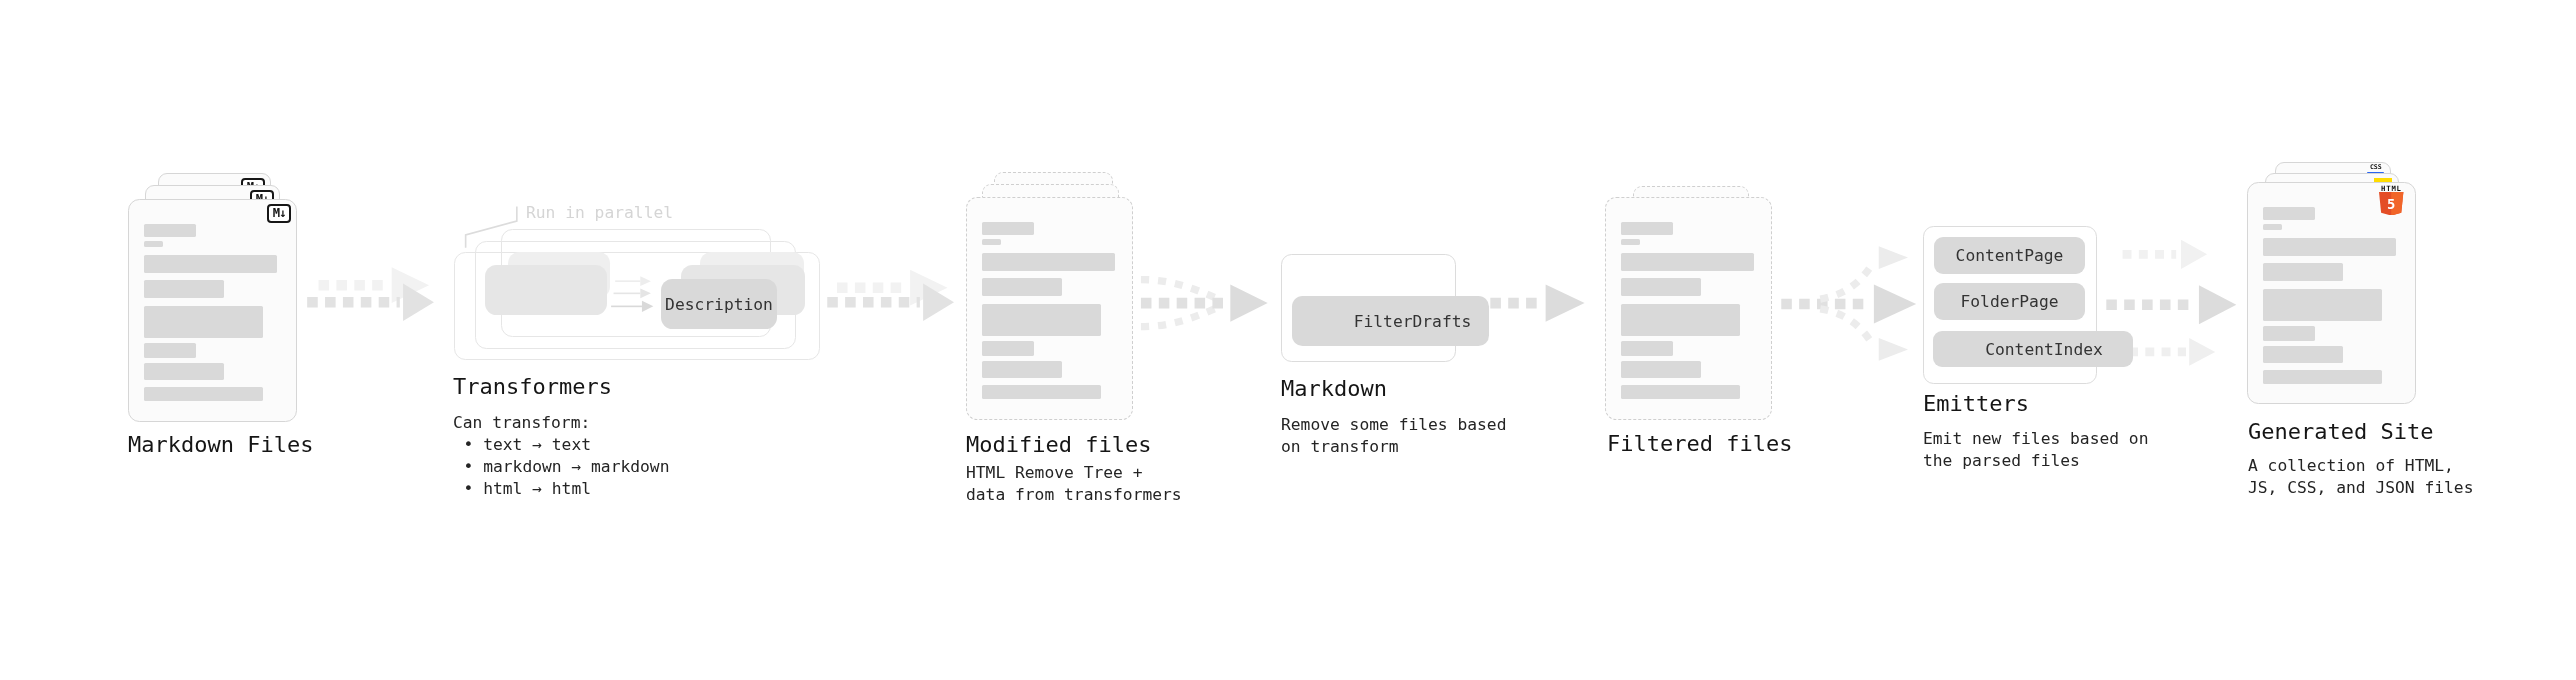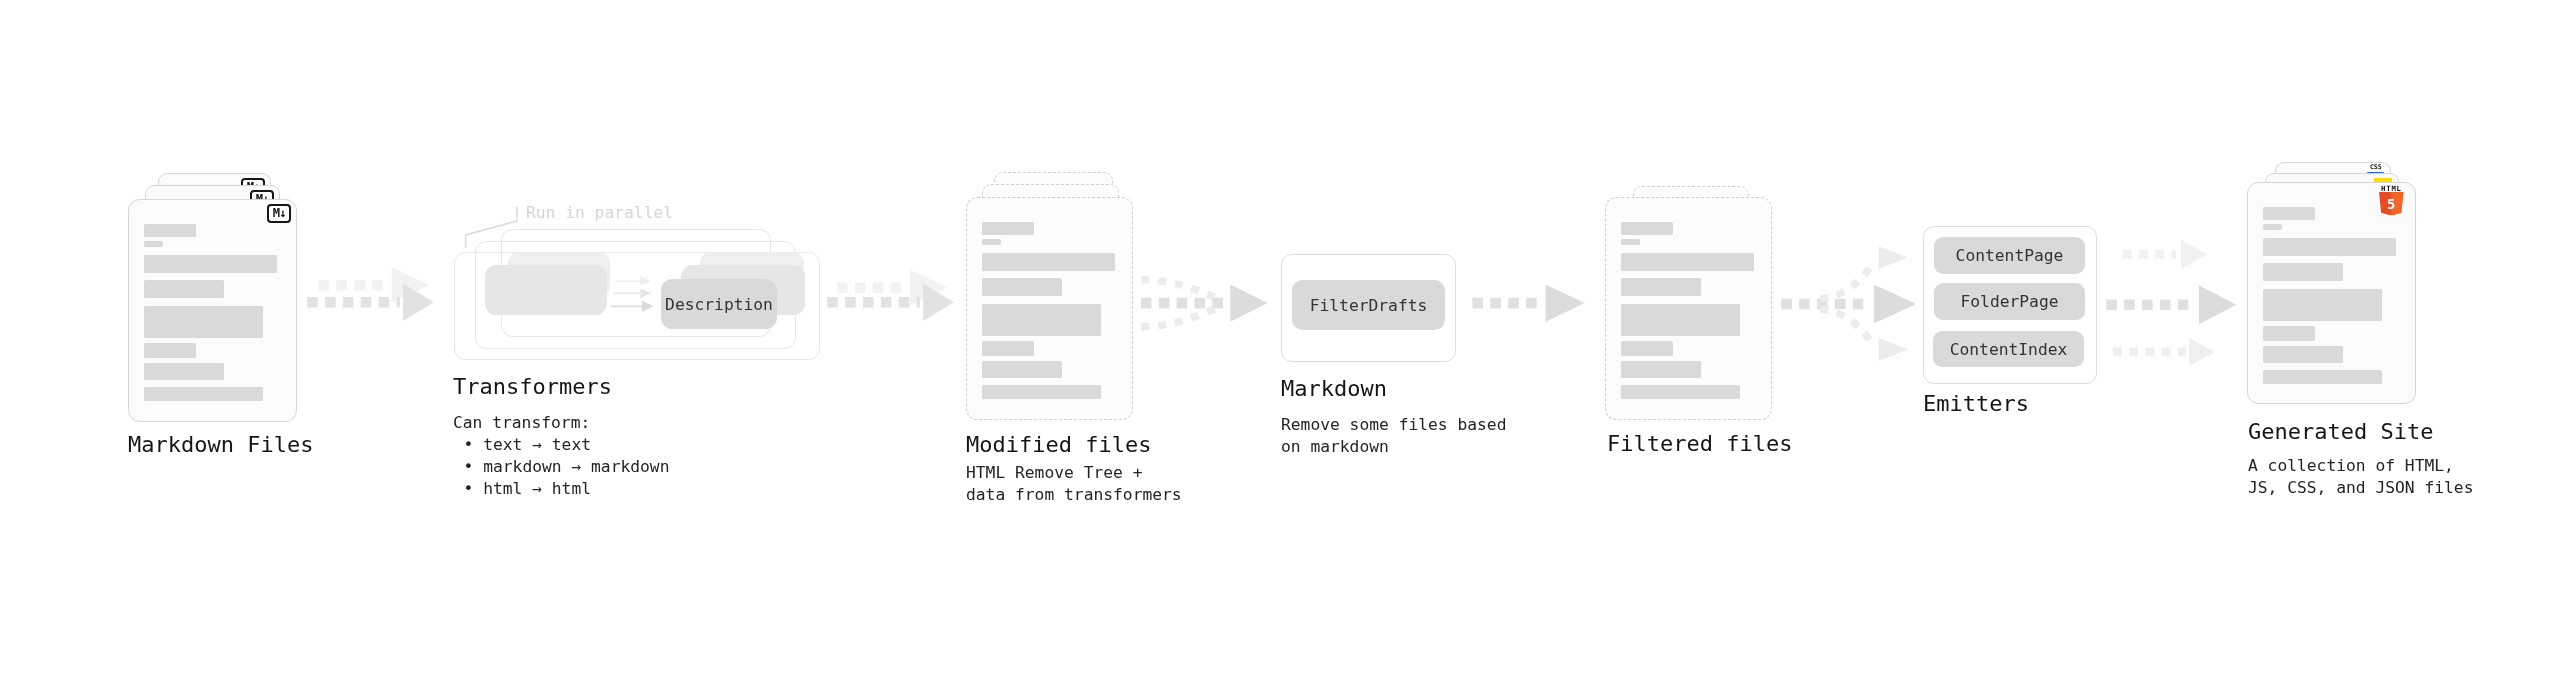--- a/index.html
+++ b/index.html
@@ -177,27 +177,27 @@
       <div class="bar" style="left: 14.6px; top: 163px; width: 80px; height: 17px;"></div>
       <div class="bar" style="left: 14.6px; top: 187px; width: 119px; height: 14px;"></div>
     </div>
   <div class="stage-title" style="left:966px;top:432px;">Modified files</div>
   <div class="stage-desc" style="left:966px;top:462px;">
     <div>HTML Remove Tree +</div>
     <div>data from transformers</div>
   </div>
 
   <div class="panel" style="left:1281px;top:254px;width:173px;height:106px;"></div>
-  <div class="pill" style="left:1292px;top:280px;width:153px;height:50px;border-radius:10.6px;">
+  <div class="pill" style="left:1292px;top:296px;width:153px;height:50px;border-radius:10.6px;padding-left:44px;">
     <span>FilterDrafts</span>
   </div>
   <div class="stage-title" style="left:1281px;top:376px;">Markdown</div>
   <div class="stage-desc" style="left:1281px;top:414px;">
     <div>Remove some files based</div>
-    <div>on markdown</div>
+    <div>on transform</div>
   </div>
 
   <div class="card dashedc back" style="left:1633px;top:186px;width:114px;height:221px;"></div>
   <div class="card dashedc front" style="left:1605px;top:197px;width:165px;height:221px;">
       <div class="bar" style="left: 14.6px; top: 23.6px; width: 52px; height: 13px;"></div>
       <div class="bar" style="left: 14.6px; top: 41px; width: 19.5px; height: 5.7px;"></div>
       <div class="bar" style="left: 14.6px; top: 55px; width: 133px; height: 18px;"></div>
       <div class="bar" style="left: 14.6px; top: 80px; width: 80px; height: 18px;"></div>
       <div class="bar" style="left: 14.6px; top: 106px; width: 119px; height: 32px;"></div>
       <div class="bar" style="left: 14.6px; top: 143px; width: 52px; height: 14.6px;"></div>
@@ -206,24 +206,28 @@
     </div>
   <div class="stage-title" style="left:1607px;top:431px;">Filtered files</div>
 
   <div class="panel" style="left:1923px;top:226px;width:172px;height:156px;"></div>
   <div class="pill" style="left:1934px;top:237px;width:151px;height:37px;border-radius:9px;">
     <span>ContentPage</span>
   </div>
   <div class="pill" style="left:1934px;top:283px;width:151px;height:37px;border-radius:9px;">
     <span>FolderPage</span>
   </div>
-  <div class="pill" style="left:1933px;top:331px;width:151px;height:36px;border-radius:9px;">
+  <div class="pill" style="left:1933px;top:331px;width:178px;height:36px;border-radius:9px;padding-left:22px;">
     <span>ContentIndex</span>
   </div>
   <div class="stage-title" style="left:1923px;top:391px;">Emitters</div>
+  <div class="stage-desc" style="left:1923px;top:428px;">
+    <div>Emit new files based on</div>
+    <div>the parsed files</div>
+  </div>
 
   <div class="card solid back" style="left:2275px;top:162px;width:114px;height:221px;">
     <div class="css-badge">
       <span class="t">CSS</span>
       <div class="bluebar"></div>
     </div>
   </div>
   <div class="card solid mid" style="left:2265px;top:173px;width:132px;height:221px;">
     <div class="js-badge"></div>
   </div>

